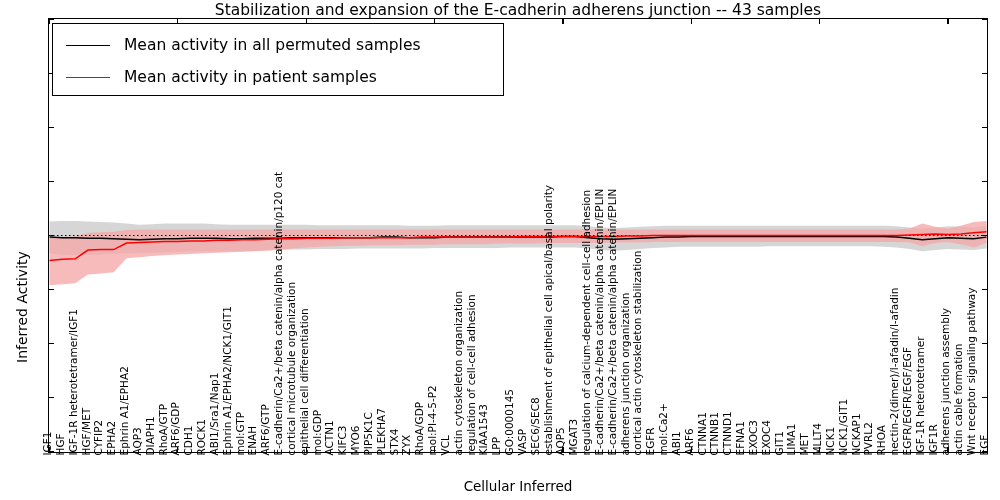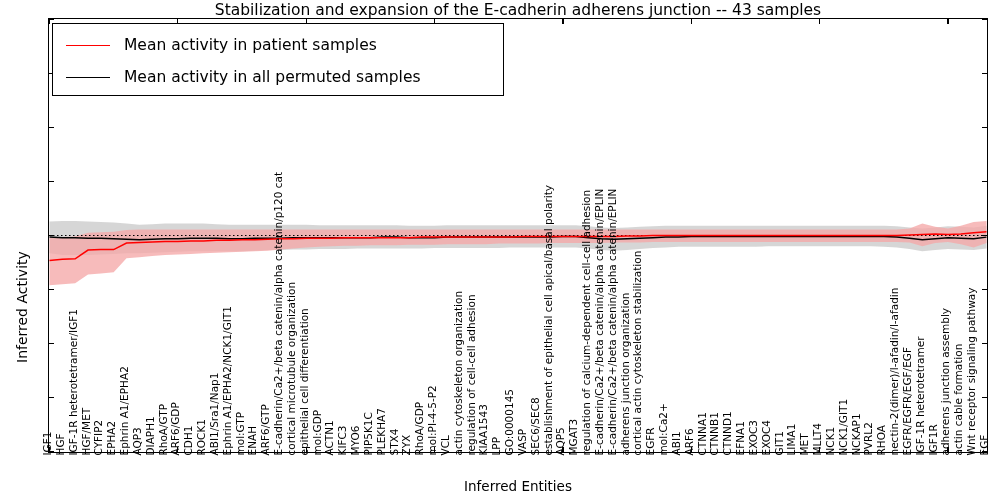--- a/index.html
+++ b/index.html
@@ -171,26 +171,26 @@
       <div class="xlab" style="left: 851.151px;">nectin-2(dimer)/l-afadin/l-afadin</div>
       <div class="xlab" style="left: 863.986px;">EGFR/EGFR/EGF/EGF</div>
       <div class="xlab" style="left: 876.822px;">IGF-1R heterotetramer</div>
       <div class="xlab" style="left: 889.658px;">IGF1R</div>
       <div class="xlab" style="left: 902.493px;">adherens junction assembly</div>
       <div class="xlab" style="left: 915.329px;">actin cable formation</div>
       <div class="xlab" style="left: 928.164px;">Wnt receptor signaling pathway</div>
       <div class="xlab" style="left: 941px;">EGF</div>
     </div>
 
-  <div class="xlabel">Inferred Entities</div>
+  <div class="xlabel">Cellular Inferred</div>
 
   <div class="legend">
     <div class="legrow">
+      <span class="legline"></span>
+      <span class="legtxt">Mean activity in all permuted samples</span>
+    </div>
+    <div class="legrow">
       <span class="legline red"></span>
       <span class="legtxt">Mean activity in patient samples</span>
-    </div>
-    <div class="legrow">
-      <span class="legline"></span>
-      <span class="legtxt">Mean activity in all permuted samples</span>
     </div>
   </div>
 
 </div>
 
 </body></html>

